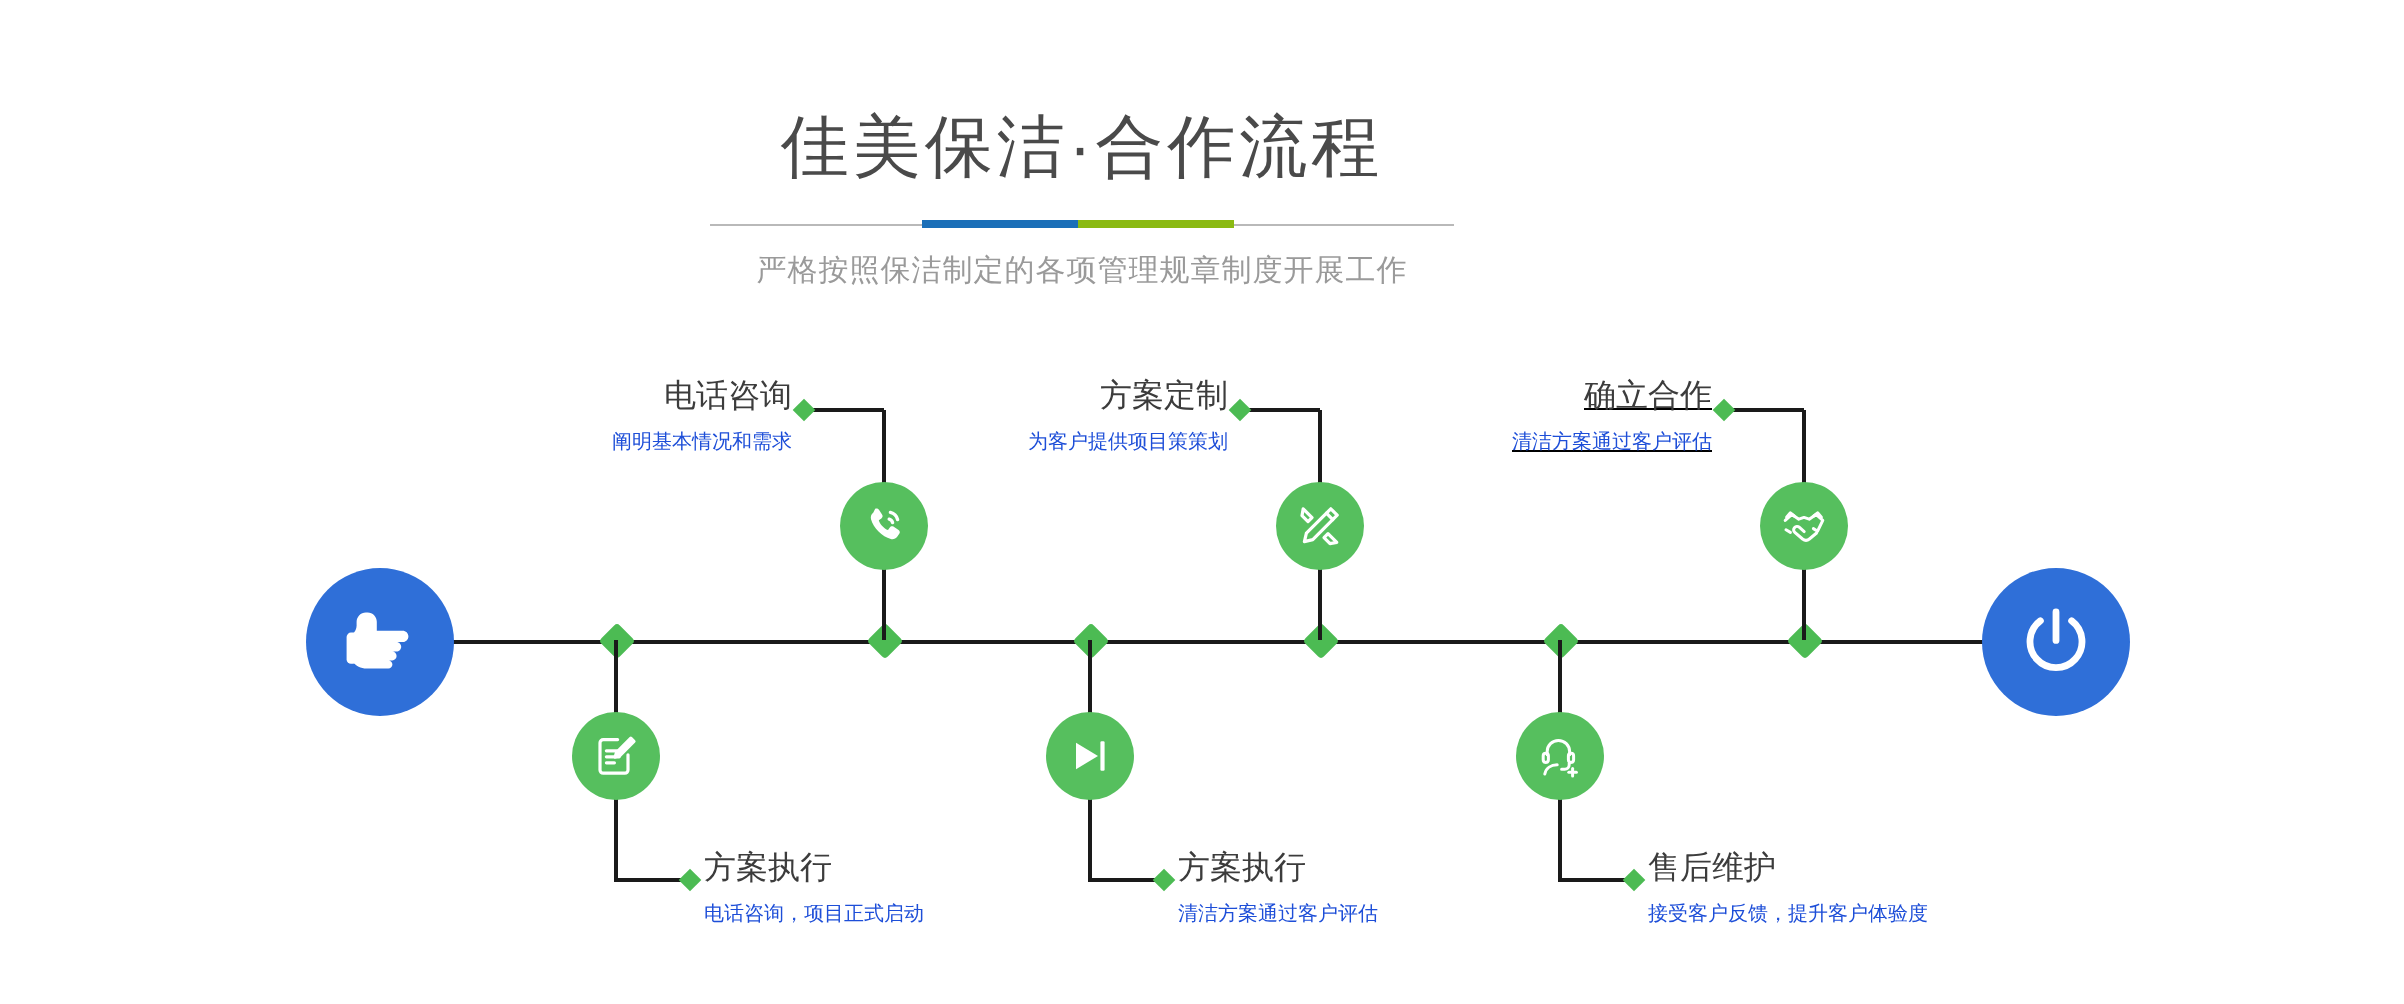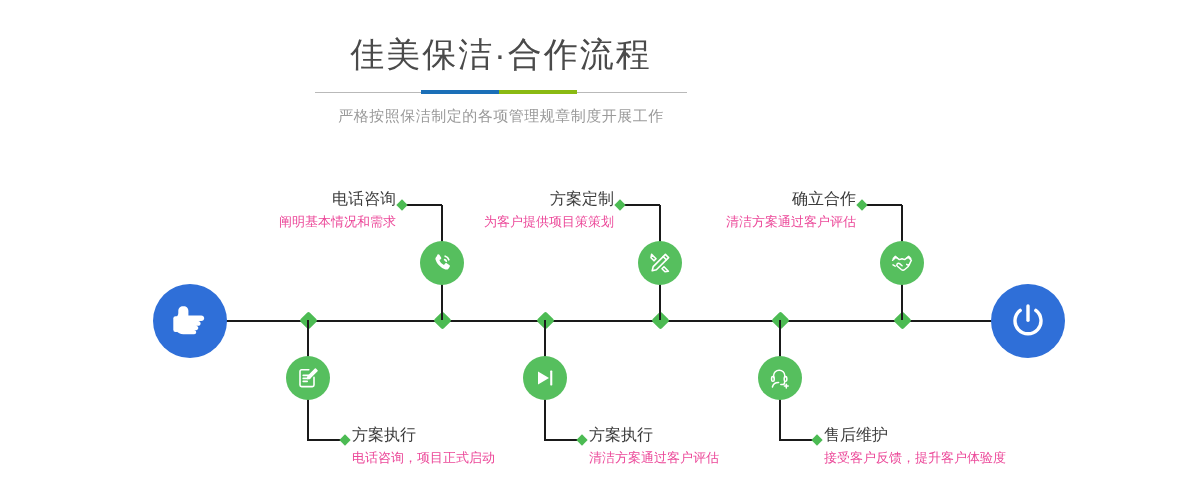--- a/index.html
+++ b/index.html
@@ -15,23 +15,24 @@
     width: 1202px;
     height: 502px;
     background: #ffffff;
     overflow: hidden;
   }
 
   
   .header {
     position: absolute;
     left: 0;
-    top: 32px;
+    top: 52px;
     width: 1002px;
     text-align: center;
+    padding-left: 40px;
   }
   .page-title {
     font-size: 34px;
     line-height: 44px;
     color: #4a4a4a;
     letter-spacing: 2px;
     font-weight: normal;
     margin: 0;
   }
   .divider {
@@ -140,23 +141,23 @@
   .step-label {
     position: absolute;
     white-space: nowrap;
   }
   .step-label .title {
     font-size: 16px;
     line-height: 22px;
     color: #3c3c3c;
   }
   .step-label .desc {
-    font-size: 13px;
+    font-size: 10px;
     line-height: 20px;
-    color: #ec4899;
+    color: #1d4ed8;
     margin-top: 2px;
   }
   .step-label.above { text-align: right; }
   .step-label.below { text-align: left; }
 </style>
 </head>
 <body>
 
 <div id="canvas">
 
@@ -274,21 +275,21 @@
     <span>
       <svg width="24" height="24" viewBox="0 0 24 24" fill="none" stroke="#ffffff" stroke-width="1.5" stroke-linecap="round" stroke-linejoin="round" xmlns="http://www.w3.org/2000/svg">
         <path d="M2.6 9.2 6 6.2l3.4 2.4 2.6-.9 2.6.9L18 6.2l3.4 3-2.6 5.4-2.1-1.3"></path>
         <path d="M12.1 14.8 9.6 12.6c-.7-.6-1.7-.5-2.3.2l-.1.1c-.6.7-.5 1.7.2 2.3l3.9 3.3c1 .8 2.4.8 3.4 0l3.6-3"></path>
         <path d="M5.2 15.2 3 13.9"></path>
         <path d="M3.3 7.6 5.2 5.4l1.9 1.6"></path>
         <path d="M20.7 7.6 18.8 5.4l-1.9 1.6"></path>
       </svg>
     </span>
   </div>
-  <div class="step-label above" style="left:556px; top:188px; width:300px;">
+  <div class="step-label above" style="left:556px; top:188px; width:300px;text-decoration:underline;">
     <div class="title">确立合作</div>
     <div class="desc">清洁方案通过客户评估</div>
   </div>
 
   <div class="stem" style="left:779px; top:320px; height:120px;"></div>
   <div class="arm" style="left:779px; top:439px; width:38px;"></div>
   <div class="leader-dot" style="left:813px; top:436px;"></div>
   <div class="step-icon" style="left:758px; top:356px;">
     <span>
       <svg width="24" height="24" viewBox="0 0 24 24" fill="none" stroke="#ffffff" stroke-width="1.5" stroke-linecap="round" stroke-linejoin="round" xmlns="http://www.w3.org/2000/svg">

